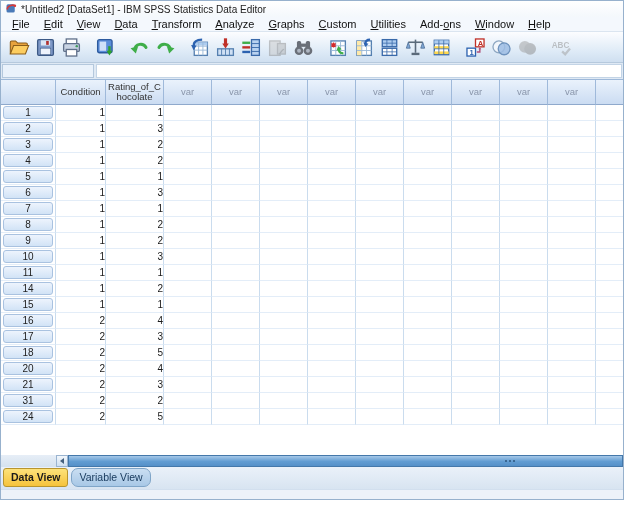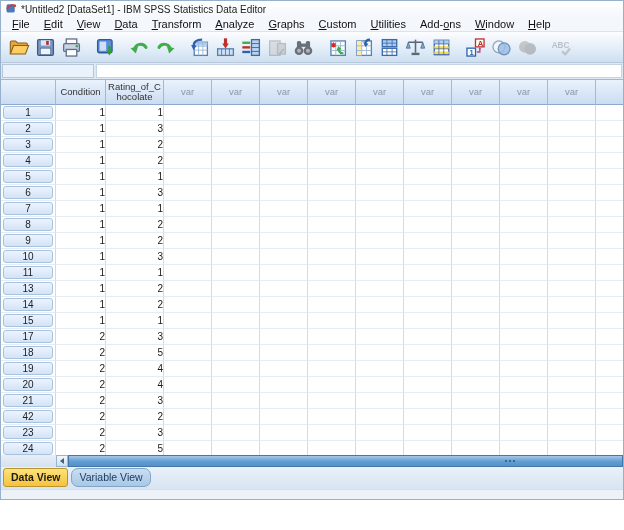--- a/index.html
+++ b/index.html
@@ -561,37 +561,20 @@
             <td></td>
             <td></td>
             <td></td>
             <td></td>
             <td></td>
             <td></td>
             <td></td>
           </tr>
           <tr>
             <td class="rowhead-cell">
-              <div class="rowbtn">13</div>
-            </td>
-            <td class="datacell">1</td>
-            <td class="datacell">2</td>
-            <td></td>
-            <td></td>
-            <td></td>
-            <td></td>
-            <td></td>
-            <td></td>
-            <td></td>
-            <td></td>
-            <td></td>
-            <td></td>
-          </tr>
-          <tr>
-            <td class="rowhead-cell">
               <div class="rowbtn">14</div>
             </td>
             <td class="datacell">1</td>
             <td class="datacell">2</td>
             <td></td>
             <td></td>
             <td></td>
             <td></td>
             <td></td>
             <td></td>
@@ -612,20 +595,37 @@
             <td></td>
             <td></td>
             <td></td>
             <td></td>
             <td></td>
             <td></td>
             <td></td>
           </tr>
           <tr>
             <td class="rowhead-cell">
+              <div class="rowbtn">16</div>
+            </td>
+            <td class="datacell">2</td>
+            <td class="datacell">4</td>
+            <td></td>
+            <td></td>
+            <td></td>
+            <td></td>
+            <td></td>
+            <td></td>
+            <td></td>
+            <td></td>
+            <td></td>
+            <td></td>
+          </tr>
+          <tr>
+            <td class="rowhead-cell">
               <div class="rowbtn">17</div>
             </td>
             <td class="datacell">2</td>
             <td class="datacell">3</td>
             <td></td>
             <td></td>
             <td></td>
             <td></td>
             <td></td>
             <td></td>
@@ -646,92 +646,58 @@
             <td></td>
             <td></td>
             <td></td>
             <td></td>
             <td></td>
             <td></td>
             <td></td>
           </tr>
           <tr>
             <td class="rowhead-cell">
-              <div class="rowbtn">19</div>
+              <div class="rowbtn">20</div>
             </td>
             <td class="datacell">2</td>
             <td class="datacell">4</td>
             <td></td>
             <td></td>
             <td></td>
             <td></td>
             <td></td>
             <td></td>
             <td></td>
             <td></td>
             <td></td>
             <td></td>
           </tr>
           <tr>
             <td class="rowhead-cell">
-              <div class="rowbtn">20</div>
-            </td>
-            <td class="datacell">2</td>
-            <td class="datacell">4</td>
-            <td></td>
-            <td></td>
-            <td></td>
-            <td></td>
-            <td></td>
-            <td></td>
-            <td></td>
-            <td></td>
-            <td></td>
-            <td></td>
-          </tr>
-          <tr>
-            <td class="rowhead-cell">
               <div class="rowbtn">21</div>
             </td>
             <td class="datacell">2</td>
             <td class="datacell">3</td>
             <td></td>
             <td></td>
             <td></td>
             <td></td>
             <td></td>
             <td></td>
             <td></td>
             <td></td>
             <td></td>
             <td></td>
           </tr>
           <tr>
             <td class="rowhead-cell">
-              <div class="rowbtn">42</div>
-            </td>
-            <td class="datacell">2</td>
-            <td class="datacell">2</td>
-            <td></td>
-            <td></td>
-            <td></td>
-            <td></td>
-            <td></td>
-            <td></td>
-            <td></td>
-            <td></td>
-            <td></td>
-            <td></td>
-          </tr>
-          <tr>
-            <td class="rowhead-cell">
-              <div class="rowbtn">23</div>
-            </td>
-            <td class="datacell">2</td>
-            <td class="datacell">3</td>
+              <div class="rowbtn">31</div>
+            </td>
+            <td class="datacell">2</td>
+            <td class="datacell">2</td>
             <td></td>
             <td></td>
             <td></td>
             <td></td>
             <td></td>
             <td></td>
             <td></td>
             <td></td>
             <td></td>
             <td></td>

